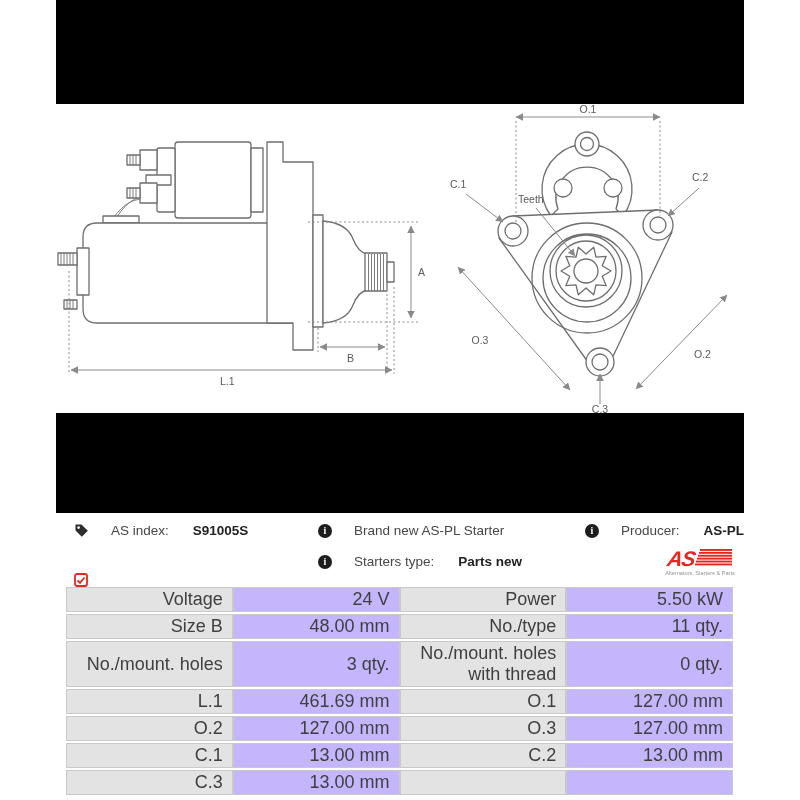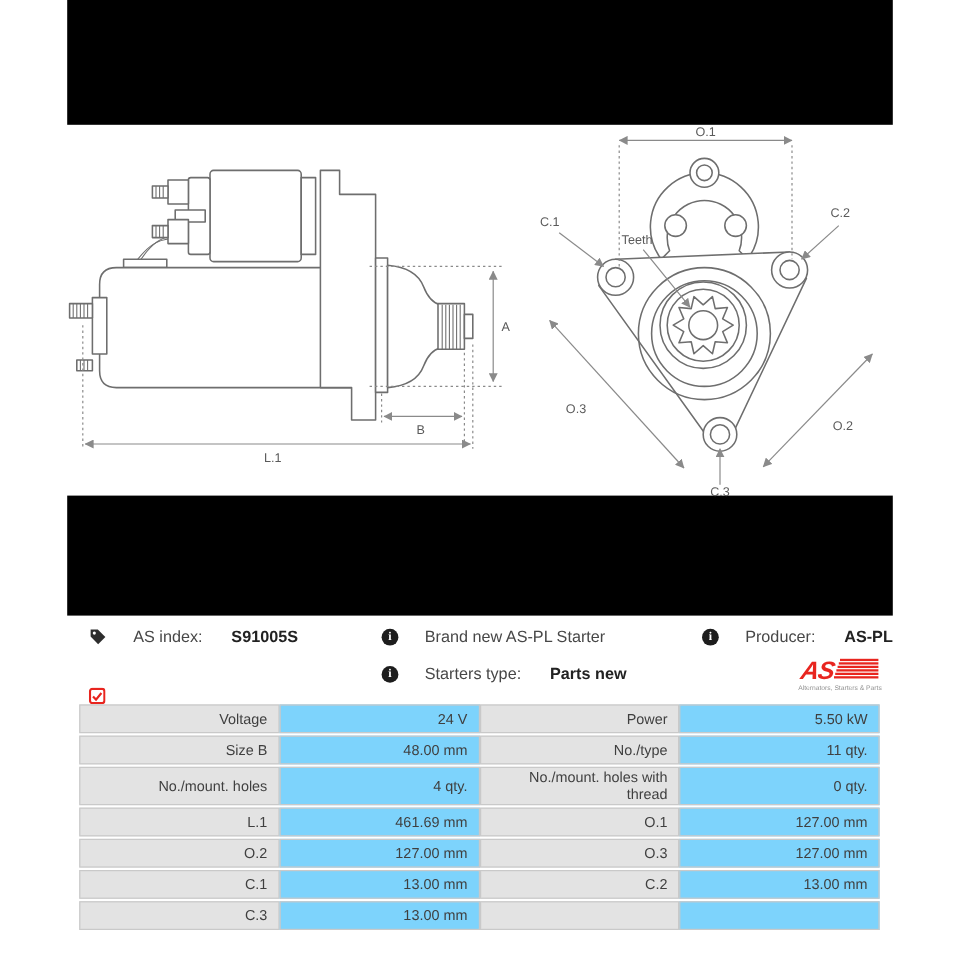--- a/index.html
+++ b/index.html
@@ -19,24 +19,24 @@
   .info{position:absolute;left:56px;top:513px;width:688px;height:72px;font-size:13.5px;color:#474747;}
   .info .item{position:absolute;display:flex;align-items:center;gap:22px;white-space:nowrap;}
   .info b{color:#222;margin-left:2px;text-align:right;}
   .red{color:var(--brand-red,#e8251f);font-weight:bold;margin-top:36px;}
   .idot{display:inline-flex;width:14px;height:14px;border-radius:50%;background:#1d1d1d;color:#fff;
         font-size:10px;font-weight:bold;align-items:center;justify-content:center;flex:0 0 auto;
         font-family:"Liberation Serif",serif;}
   
   .spec{position:absolute;left:66px;top:585px;width:667px;}
   .spec table{width:100%;border-collapse:separate;border-spacing:0 2px;table-layout:fixed;}
-  .spec td{border:1px solid var(--table-border,#c9c9c9);font-size:12px;height:20px;
+  .spec td{border:1px solid var(--table-border,#c9c9c9);font-size:18px;height:20px;
            text-align:right;padding:1px 9px;vertical-align:middle;color:var(--text-dark,#3f3f3f);}
   .spec td.lab{background:var(--table-label-bg,#e3e3e3);}
-  .spec td.val{background:#7dd3fc;}
+  .spec td.val{background:#c4b5fd;}
 </style>
 </head>
 <body>
 
 <div class="page">
 
   <div class="banner top"></div>
   <div class="banner mid"></div>
 
   <svg class="dwg" style="left:56px;top:104px" width="380" height="300" viewBox="0 0 380 300">
@@ -195,21 +195,21 @@
             <td class="val">5.50 kW</td>
           </tr>
           <tr>
             <td class="lab">Size B</td>
             <td class="val">48.00 mm</td>
             <td class="lab">No./type</td>
             <td class="val">11 qty.</td>
           </tr>
           <tr>
             <td class="lab">No./mount. holes</td>
-            <td class="val">4 qty.</td>
+            <td class="val">3 qty.</td>
             <td class="lab">No./mount. holes with thread</td>
             <td class="val">0 qty.</td>
           </tr>
           <tr>
             <td class="lab">L.1</td>
             <td class="val">461.69 mm</td>
             <td class="lab">O.1</td>
             <td class="val">127.00 mm</td>
           </tr>
           <tr>

